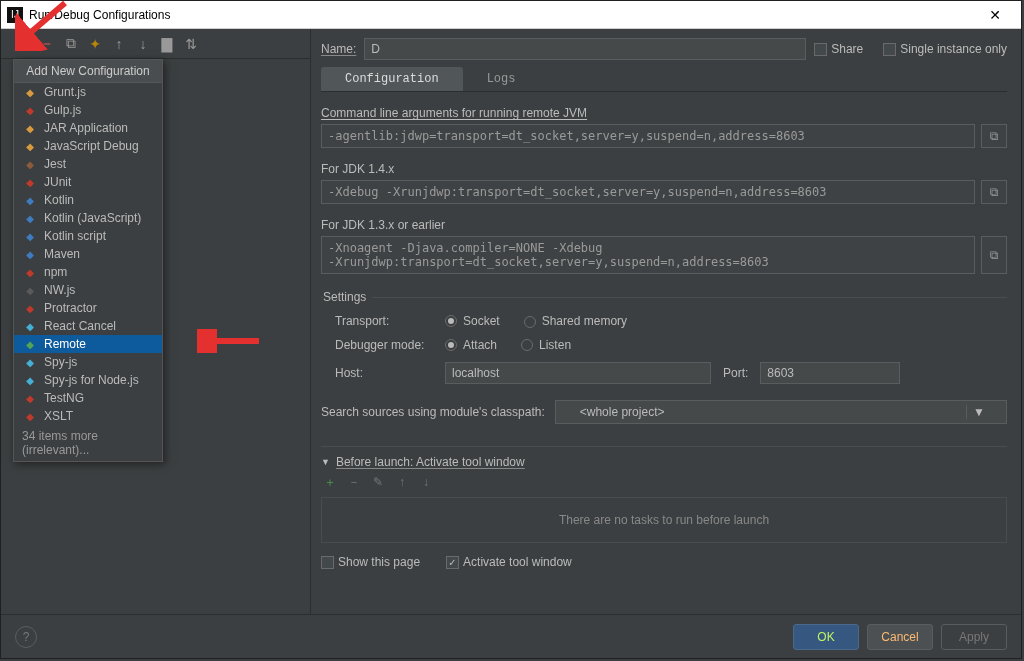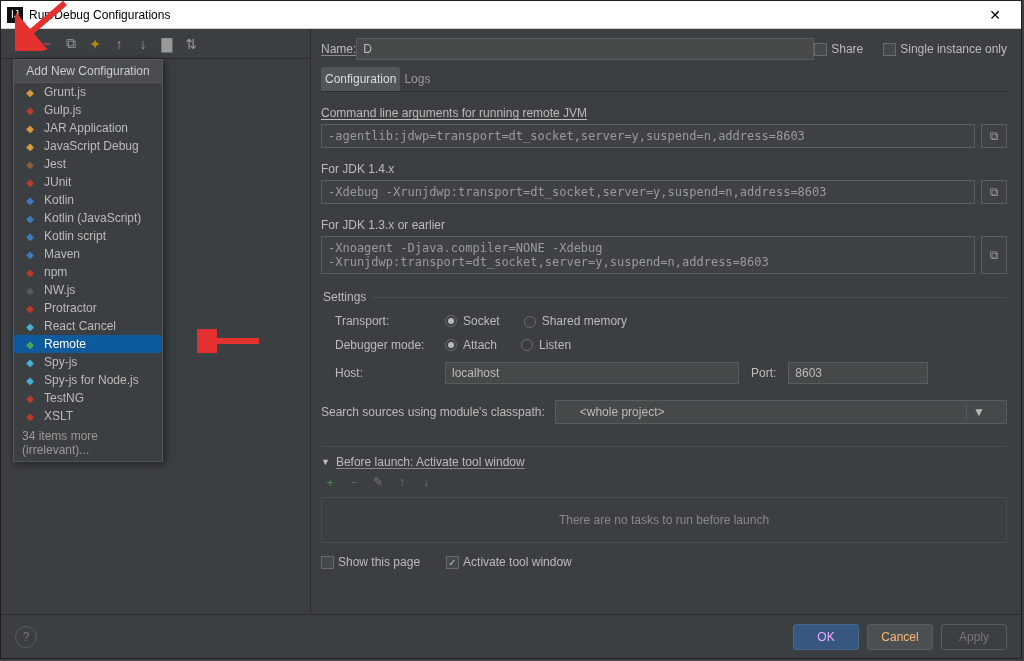--- a/index.html
+++ b/index.html
@@ -120,21 +120,21 @@
   .popup-list::-webkit-scrollbar-thumb { background: #5a5d5f; }
   .popup-list::-webkit-scrollbar-track { background: #3c3f41; }
 
   
   .right-panel {
     flex: 1;
     padding: 8px 14px 8px 10px;
     overflow-y: auto;
     position: relative;
   }
-  .row { display: flex; align-items: center; gap: 0; }
+  .row { display: flex; align-items: center; gap: 8px; }
   .name-row { height: 24px; margin-bottom: 6px; }
   .label { color: #bbbbbb; }
   .underline { text-decoration: underline; text-decoration-color: #888; text-underline-offset: 2px; }
   input[type=text], .ro-field {
     background: #45494a;
     border: 1px solid #5a5d5f;
     color: #bbbbbb;
     height: 22px;
     padding: 0 6px;
     font-family: inherit;
@@ -162,24 +162,25 @@
   }
   .topright { margin-left: auto; display: flex; gap: 20px; }
   .topright .opt { display: flex; align-items: center; }
 
   .tabs {
     display: flex;
     border-bottom: 1px solid #2b2d2f;
     margin-top: 6px;
   }
   .tab {
-    padding: 5px 4px;
+    padding: 5px 24px;
     color: #999;
     border-top-left-radius: 3px;
     border-top-right-radius: 3px;
+    font-family: Liberation Mono, monospace;
   }
   .tab.active {
     background: #515658;
     color: #ddd;
   }
 
   .section { margin-top: 14px; }
   .sec-label { margin-bottom: 4px; display: block; color: #bbbbbb; }
   .field-row { display: flex; gap: 6px; align-items: stretch; }
   .field-row .ro-field { flex: 1; }
@@ -280,21 +281,21 @@
     border: 1px solid #5a5d5f;
     background: #4c5052;
     color: #fdba74;
     display: flex; align-items: center; justify-content: center;
     padding: 0 12px;
     border-radius: 3px;
   }
   .btn.primary {
     background: #365880;
     border-color: #4a688c;
-    color: #f0abfc;
+    color: #bef264;
   }
   .btn.disabled {
     color: #777;
     background: #3c3f41;
   }
 
   
   .arrow {
     position: absolute;
     z-index: 50;
@@ -395,21 +396,21 @@
                 <span>Attach</span>
             </div>
             <div style="display:flex;align-items:center;">
               <span class="radio"></span>
                 <span>Listen</span>
             </div>
           </div>
 
           <div>Host:</div>
           <div class="hostport">
-            <input type="text" style="width: 294px;" value="localhost">
+            <input type="text" style="width: 266px;" value="localhost">
             <span>Port:</span>
             <input type="text" style="width: 140px;" value="8603">
           </div>
         </div>
       </fieldset>
 
       <div class="classpath-row">
         <span>Search sources using module's classpath:</span>
         <div class="select">
           <span>&lt;whole project&gt;</span>

